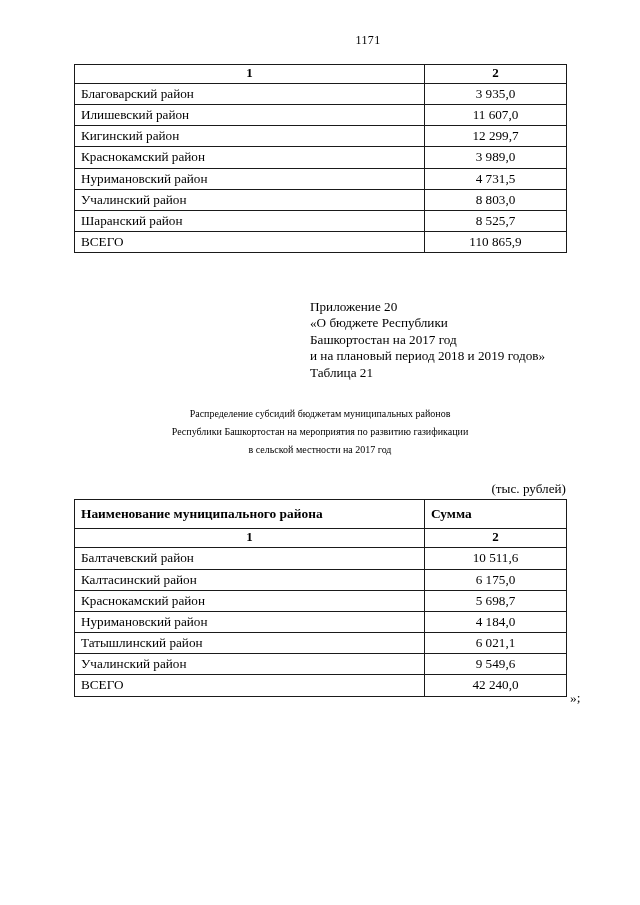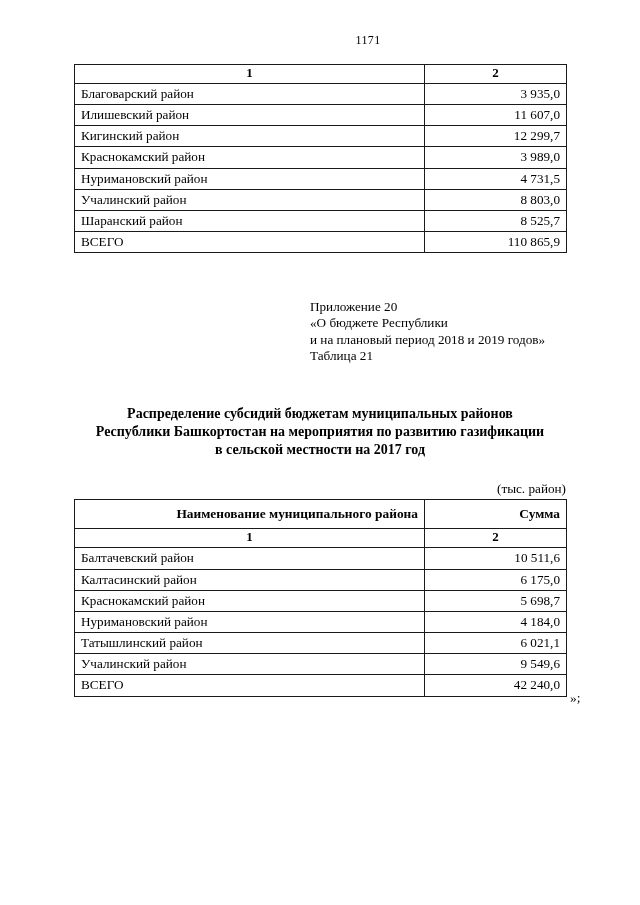--- a/index.html
+++ b/index.html
@@ -50,31 +50,31 @@
   .col-value { width: 142px; text-align: right; }
 
   .num-row td {
     text-align: center;
     font-weight: bold;
     font-size: 13px;
     padding-top: 1px;
     padding-bottom: 2px;
   }
   .head-row td {
-    text-align: right;
+    text-align: left;
     font-weight: bold;
     font-size: 13.4px;
     padding-top: 6px;
     padding-bottom: 7px;
   }
   .total-row td {
     font-weight: normal;
   }
   .cell-name { text-align: left; }
-  .cell-value { text-align: right; }
+  .cell-value { text-align: center; }
 
   #table-one  { left: 74px; top: 64px; }
   #table-two  { left: 74px; top: 499px; }
 
   
   .attachment {
     position: absolute;
     left: 310px;
     top: 299px;
     font-size: 13.2px;
@@ -83,22 +83,22 @@
   }
   .attachment div { white-space: nowrap; }
 
   
   .doc-title {
     position: absolute;
     left: 70px;
     top: 405px;
     width: 500px;
     text-align: center;
-    font-weight: bold;
-    font-size: 14px;
+    font-weight: normal;
+    font-size: 10px;
     line-height: 18px;
   }
 
   
   .units {
     position: absolute;
     left: 0;
     top: 481px;
     width: 566px;
     text-align: right;
@@ -161,31 +161,32 @@
       <tr class="total-row">
         <td class="cell-name">ВСЕГО</td>
         <td class="cell-value">110 865,9</td>
       </tr>
     </tbody>
   </table>
 
   <div class="attachment">
     <div>Приложение 20</div>
     <div>«О бюджете Республики</div>
+    <div>Башкортостан на 2017 год</div>
     <div>и на плановый период 2018 и 2019 годов»</div>
     <div>Таблица 21</div>
   </div>
 
   <div class="doc-title">
     <div>Распределение субсидий бюджетам муниципальных районов</div>
     <div>Республики Башкортостан на мероприятия по развитию газификации</div>
     <div>в сельской местности на 2017 год</div>
   </div>
 
-  <div class="units">(тыс. район)</div>
+  <div class="units">(тыс. рублей)</div>
 
   <table class="doc-table" id="table-two">
     <colgroup>
       <col class="col-name">
         <col class="col-value">
     </colgroup>
     <tbody>
       <tr class="head-row">
         <td>Наименование муниципального района</td>
         <td>Сумма</td>

